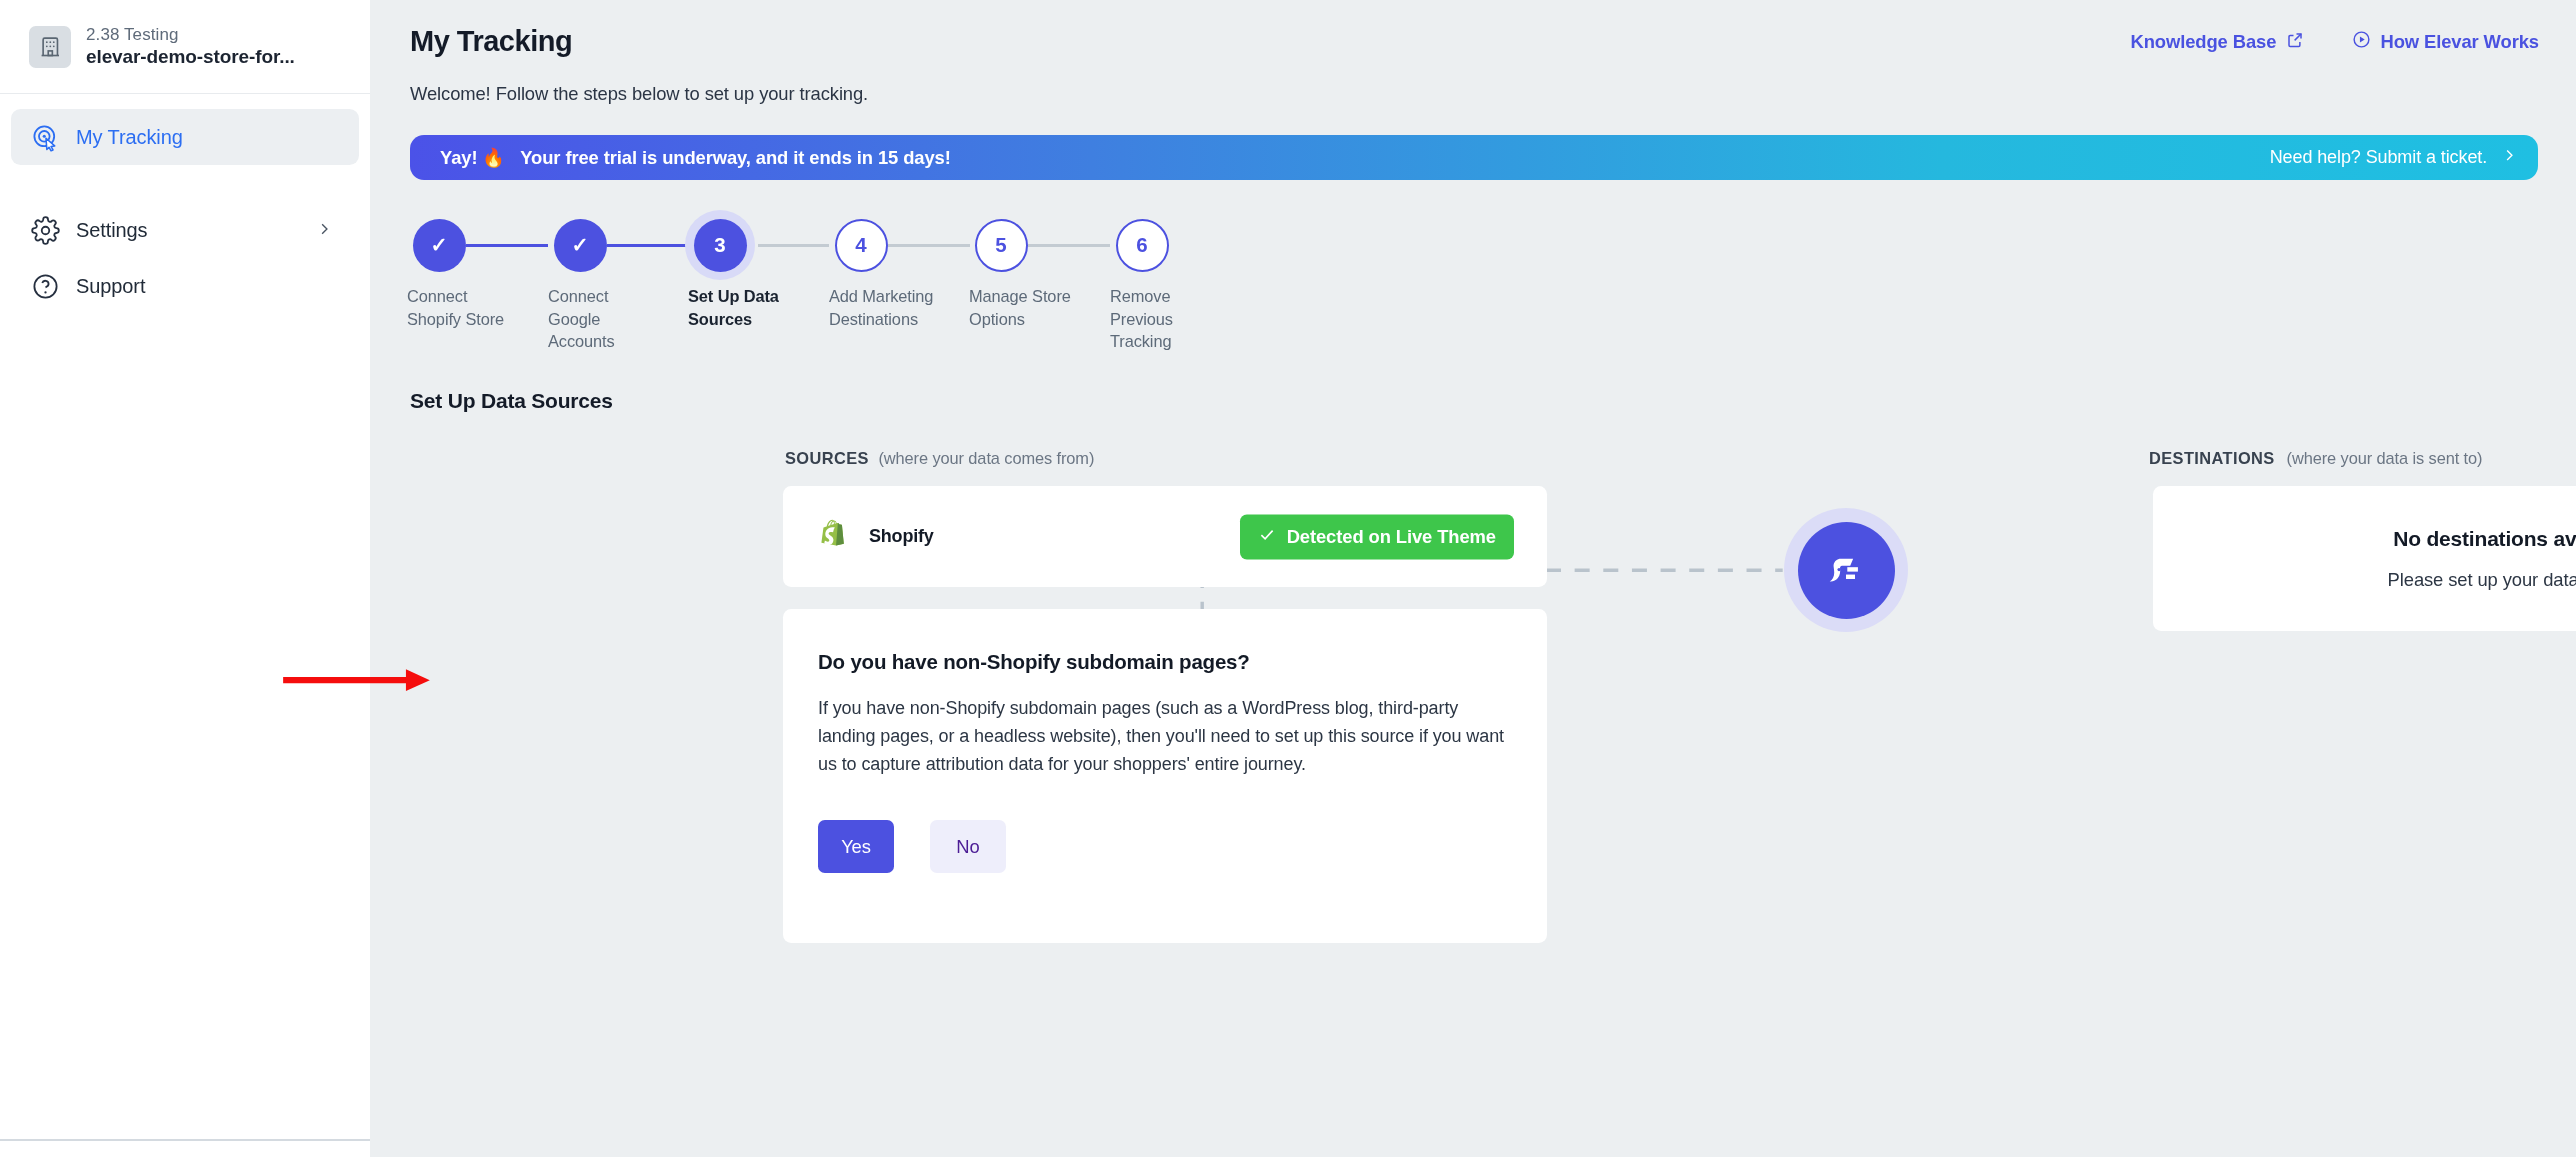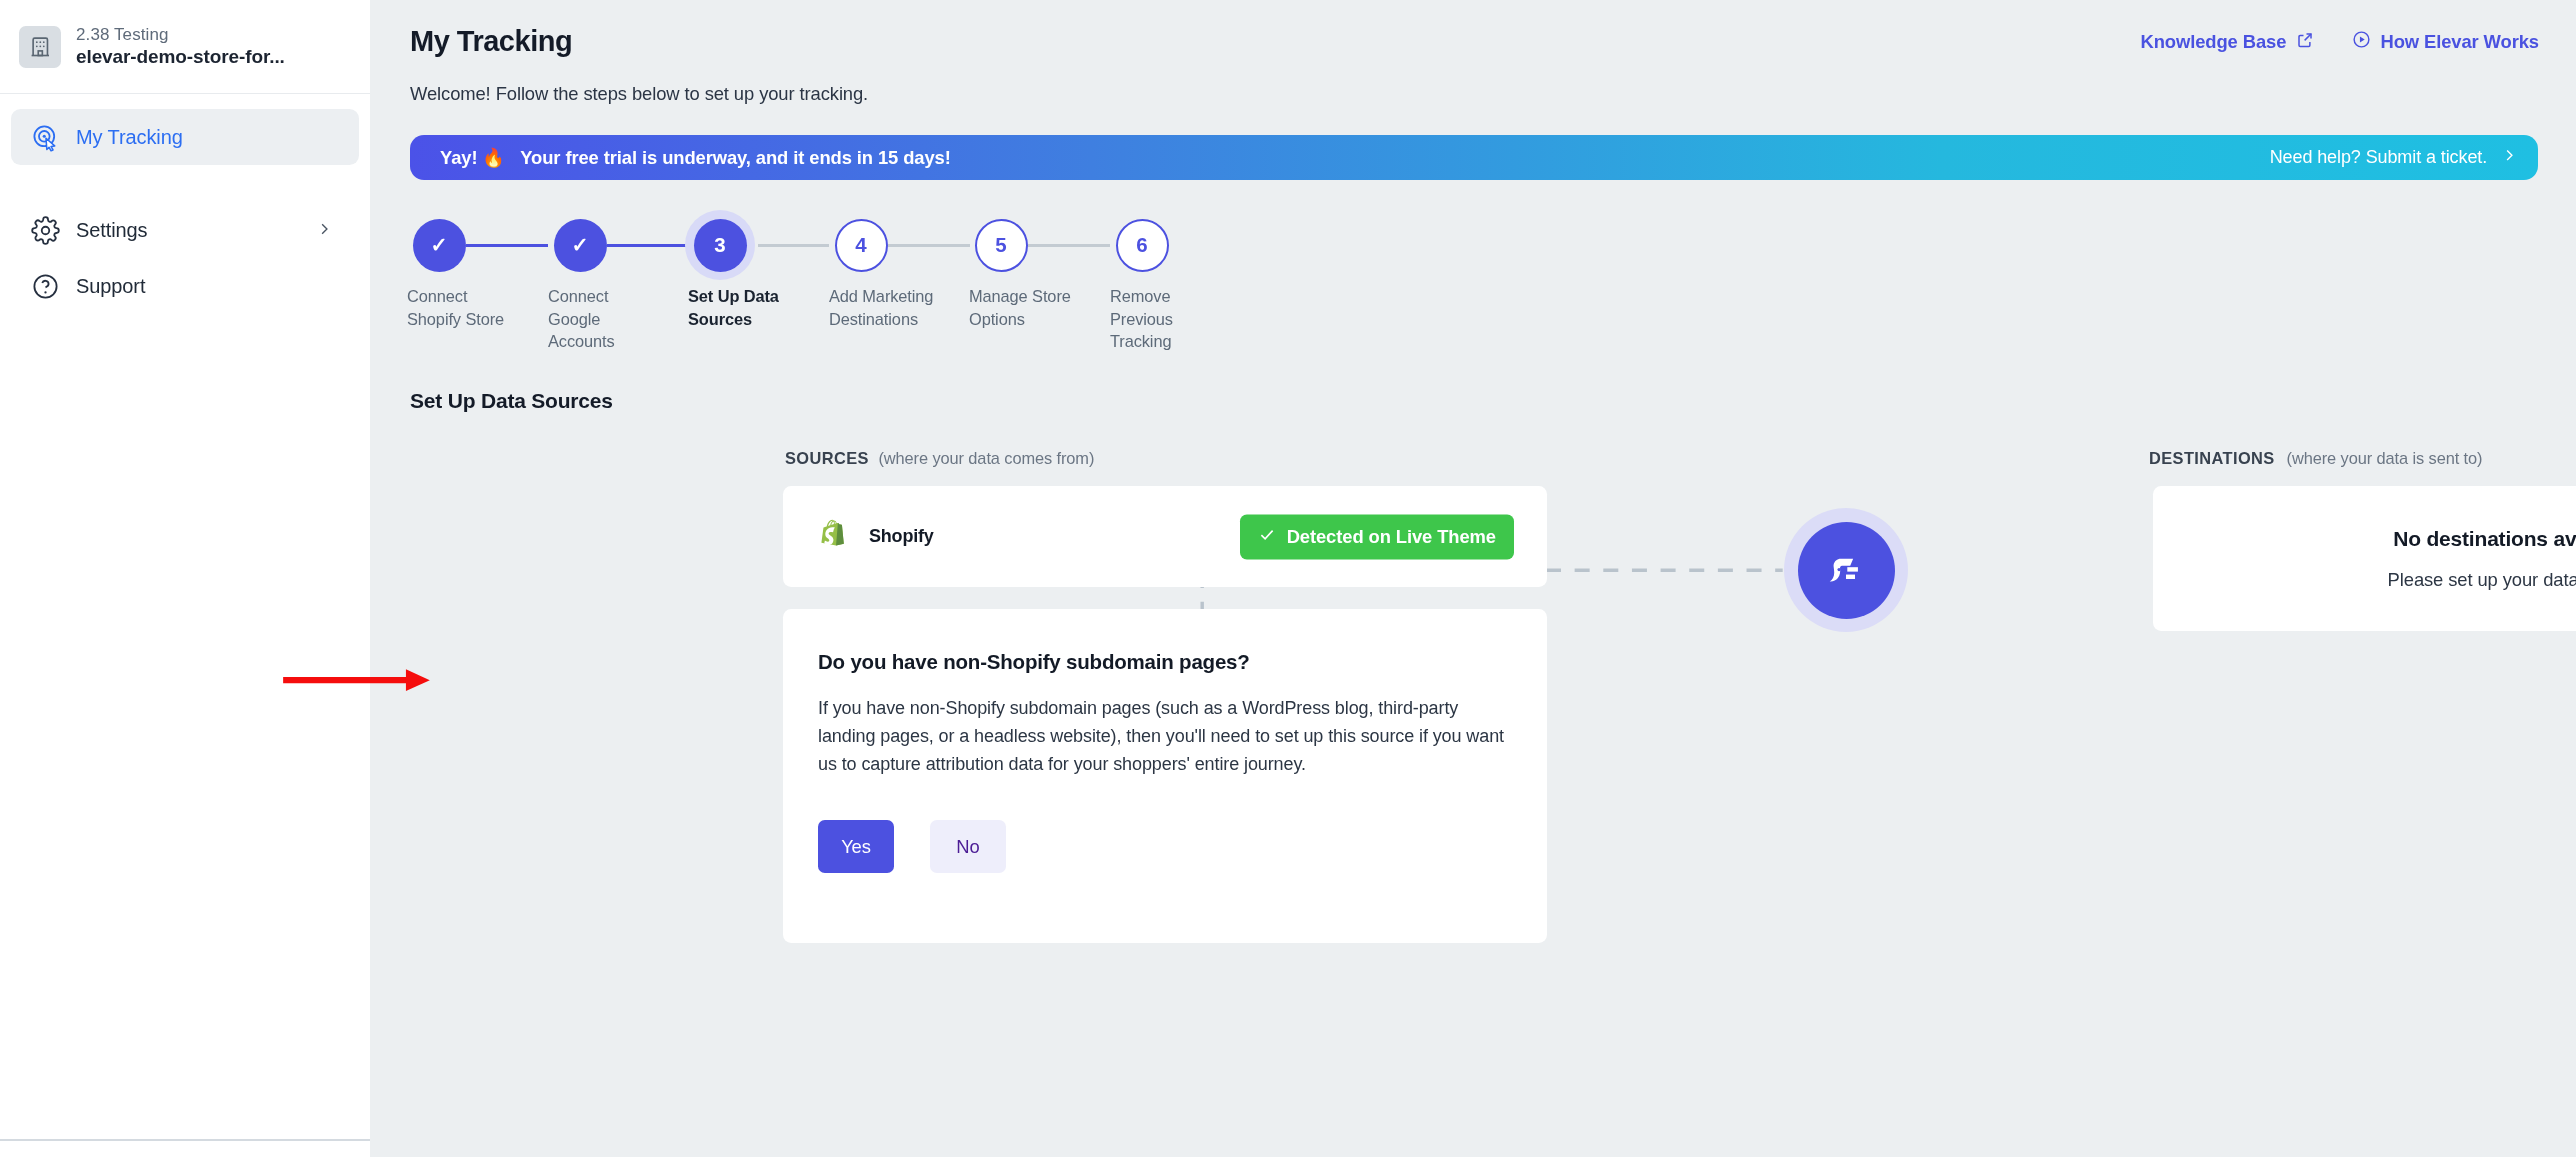--- a/index.html
+++ b/index.html
@@ -14,21 +14,21 @@
   
   #sidebar {
     position: absolute; left: 0; top: 0;
     width: 370px; height: 1141px;
     background: #ffffff;
     border-bottom: 2px solid #d4dae0;
   }
   #store-header {
     position: absolute; left: 0; top: 0; width: 370px; height: 94px;
     border-bottom: 1.4px solid #e8ebee;
-    display: flex; align-items: center; padding-left: 19px;
+    display: flex; align-items: center; padding-left: 29px;
   }
   #store-icon-box {
     width: 42px; height: 42px; border-radius: 6.8px;
     background: #d9dee3;
     display: flex; align-items: center; justify-content: center;
     flex: 0 0 auto;
   }
   #store-text { margin-left: 15px; line-height: 1.22; }
   .store-env {
     font-size: 17px; color: #5f6b7a; letter-spacing: 0.1px;
@@ -58,21 +58,21 @@
   
   #main {
     position: absolute; left: 370px; top: 0;
     width: 2206px; height: 1157px;
     background: #eceff1;
   }
 
   
   #top-links {
     position: absolute; right: 37px; top: 30px;
-    display: flex; align-items: center; gap: 38px;
+    display: flex; align-items: center; gap: 48px;
   }
   .top-link {
     display: flex; align-items: center; gap: 9.6px;
     color: #4a52e0; font-size: 18.4px; font-weight: bold;
     letter-spacing: -0.1px; white-space: nowrap;
   }
 
   #page-title {
     position: absolute; left: 40px; top: 24.6px;
     font-size: 29px; font-weight: bold; color: #141b28;

